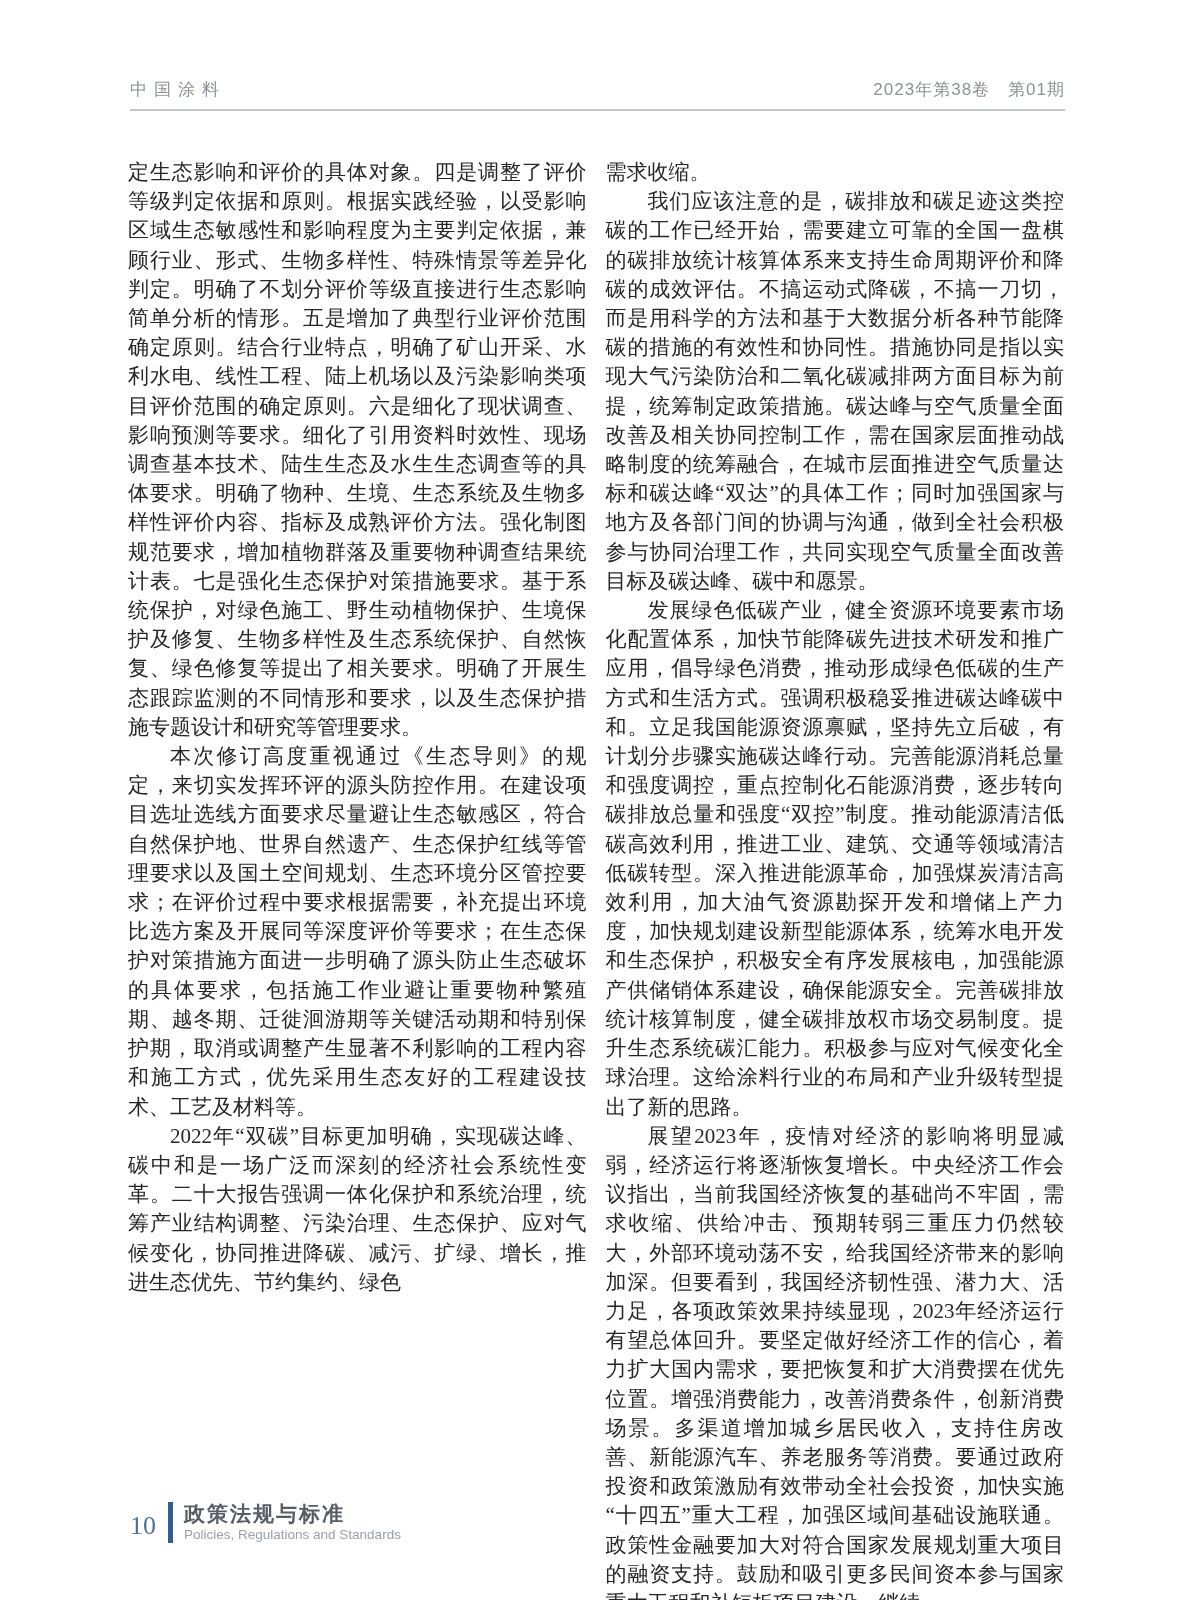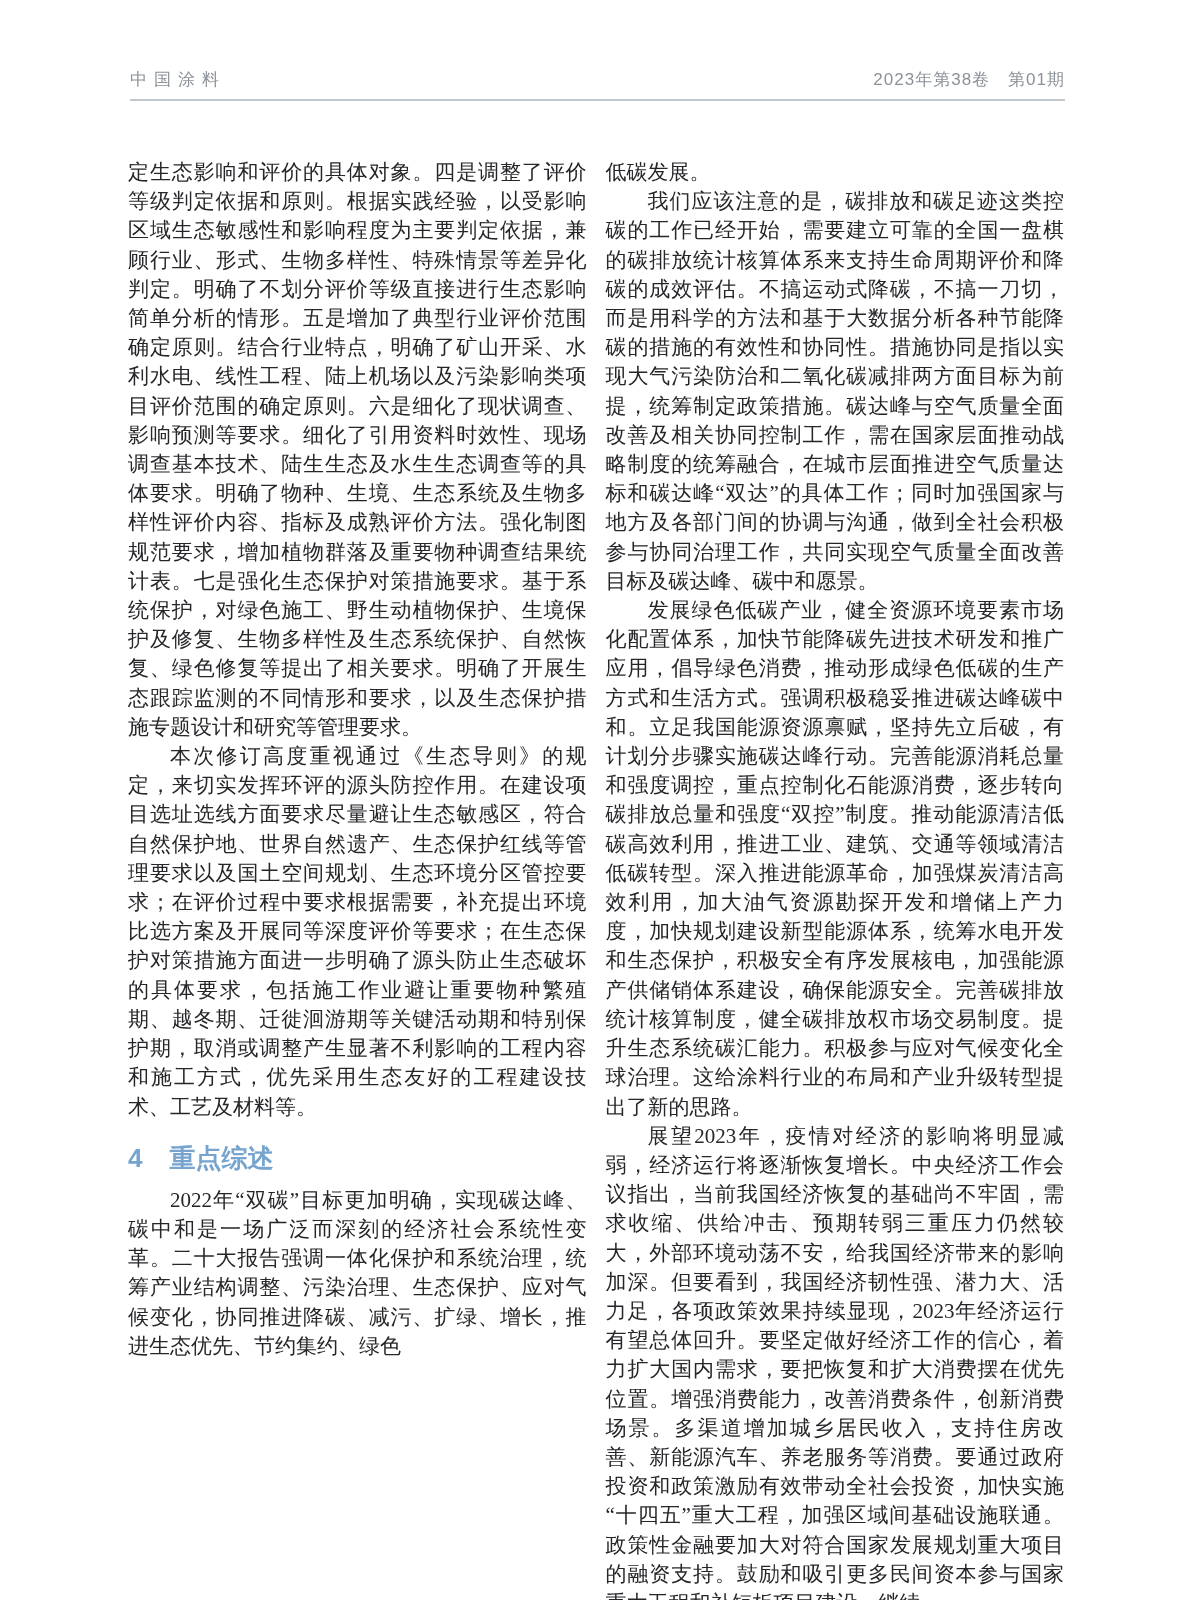--- a/index.html
+++ b/index.html
@@ -8,21 +8,21 @@
     background: #ffffff;
     font-family: "Liberation Serif", "DejaVu Serif", serif;
     color: #26262a;
     position: relative;
   }
   .page { position: absolute; inset: 0; background: #ffffff; }
 
   
   .running-head {
     position: absolute;
-    left: 130px; right: 122px; top: 68px;
+    left: 130px; right: 122px; top: 78px;
     display: flex; justify-content: space-between; align-items: flex-end;
     font-family: "Liberation Sans", "DejaVu Sans", sans-serif;
     color: #8b9198;
     font-size: 17px;
     padding-bottom: 8px;
     border-bottom: 2px solid #c3c8cc;
   }
   .journal-name { letter-spacing: 7px; }
   .issue-info   { letter-spacing: 1px; margin-left: 20px; }
 
@@ -105,30 +105,35 @@
   <header class="running-head">
     <span class="journal-name">中国涂料</span>
     <span class="issue-info">2023年第38卷　第01期</span>
   </header>
 
   <main class="columns">
 
     <section class="col">
       <p class="noindent">定生态影响和评价的具体对象。四是调整了评价等级判定依据和原则。根据实践经验，以受影响区域生态敏感性和影响程度为主要判定依据，兼顾行业、形式、生物多样性、特殊情景等差异化判定。明确了不划分评价等级直接进行生态影响简单分析的情形。五是增加了典型行业评价范围确定原则。结合行业特点，明确了矿山开采、水利水电、线性工程、陆上机场以及污染影响类项目评价范围的确定原则。六是细化了现状调查、影响预测等要求。细化了引用资料时效性、现场调查基本技术、陆生生态及水生生态调查等的具体要求。明确了物种、生境、生态系统及生物多样性评价内容、指标及成熟评价方法。强化制图规范要求，增加植物群落及重要物种调查结果统计表。七是强化生态保护对策措施要求。基于系统保护，对绿色施工、野生动植物保护、生境保护及修复、生物多样性及生态系统保护、自然恢复、绿色修复等提出了相关要求。明确了开展生态跟踪监测的不同情形和要求，以及生态保护措施专题设计和研究等管理要求。</p>
       <p>本次修订高度重视通过《生态导则》的规定，来切实发挥环评的源头防控作用。在建设项目选址选线方面要求尽量避让生态敏感区，符合自然保护地、世界自然遗产、生态保护红线等管理要求以及国土空间规划、生态环境分区管控要求；在评价过程中要求根据需要，补充提出环境比选方案及开展同等深度评价等要求；在生态保护对策措施方面进一步明确了源头防止生态破坏的具体要求，包括施工作业避让重要物种繁殖期、越冬期、迁徙洄游期等关键活动期和特别保护期，取消或调整产生显著不利影响的工程内容和施工方式，优先采用生态友好的工程建设技术、工艺及材料等。</p>
-      <h2 class="section-heading">
-        <span class="sec-num">4</span><span>重点综述</span>
-      </h2>
       <p>2022年“双碳”目标更加明确，实现碳达峰、碳中和是一场广泛而深刻的经济社会系统性变革。二十大报告强调一体化保护和系统治理，统筹产业结构调整、污染治理、生态保护、应对气候变化，协同推进降碳、减污、扩绿、增长，推进生态优先、节约集约、绿色</p>
     </section>
 
     <section class="col">
-      <p class="noindent">低碳发展。</p>
+      <p class="noindent">需求收缩。</p>
       <p>我们应该注意的是，碳排放和碳足迹这类控碳的工作已经开始，需要建立可靠的全国一盘棋的碳排放统计核算体系来支持生命周期评价和降碳的成效评估。不搞运动式降碳，不搞一刀切，而是用科学的方法和基于大数据分析各种节能降碳的措施的有效性和协同性。措施协同是指以实现大气污染防治和二氧化碳减排两方面目标为前提，统筹制定政策措施。碳达峰与空气质量全面改善及相关协同控制工作，需在国家层面推动战略制度的统筹融合，在城市层面推进空气质量达标和碳达峰“双达”的具体工作；同时加强国家与地方及各部门间的协调与沟通，做到全社会积极参与协同治理工作，共同实现空气质量全面改善目标及碳达峰、碳中和愿景。</p>
       <p>发展绿色低碳产业，健全资源环境要素市场化配置体系，加快节能降碳先进技术研发和推广应用，倡导绿色消费，推动形成绿色低碳的生产方式和生活方式。强调积极稳妥推进碳达峰碳中和。立足我国能源资源禀赋，坚持先立后破，有计划分步骤实施碳达峰行动。完善能源消耗总量和强度调控，重点控制化石能源消费，逐步转向碳排放总量和强度“双控”制度。推动能源清洁低碳高效利用，推进工业、建筑、交通等领域清洁低碳转型。深入推进能源革命，加强煤炭清洁高效利用，加大油气资源勘探开发和增储上产力度，加快规划建设新型能源体系，统筹水电开发和生态保护，积极安全有序发展核电，加强能源产供储销体系建设，确保能源安全。完善碳排放统计核算制度，健全碳排放权市场交易制度。提升生态系统碳汇能力。积极参与应对气候变化全球治理。这给涂料行业的布局和产业升级转型提出了新的思路。</p>
       <p>展望2023年，疫情对经济的影响将明显减弱，经济运行将逐渐恢复增长。中央经济工作会议指出，当前我国经济恢复的基础尚不牢固，需求收缩、供给冲击、预期转弱三重压力仍然较大，外部环境动荡不安，给我国经济带来的影响加深。但要看到，我国经济韧性强、潜力大、活力足，各项政策效果持续显现，2023年经济运行有望总体回升。要坚定做好经济工作的信心，着力扩大国内需求，要把恢复和扩大消费摆在优先位置。增强消费能力，改善消费条件，创新消费场景。多渠道增加城乡居民收入，支持住房改善、新能源汽车、养老服务等消费。要通过政府投资和政策激励有效带动全社会投资，加快实施“十四五”重大工程，加强区域间基础设施联通。政策性金融要加大对符合国家发展规划重大项目的融资支持。鼓励和吸引更多民间资本参与国家重大工程和补短板项目建设。继续</p>
       <p class="continued-note">（下转第26页）</p>
     </section>
 
   </main>
 
+  <footer class="page-footer">
+    <span class="page-number">10</span>
+    <div class="footer-bar"></div>
+    <div class="footer-titles">
+      <div class="footer-title-cn">政策法规与标准</div>
+      <div class="footer-title-en">Policies, Regulations and Standards</div>
+    </div>
+  </footer>
 
 </div>
 
 </body></html>

